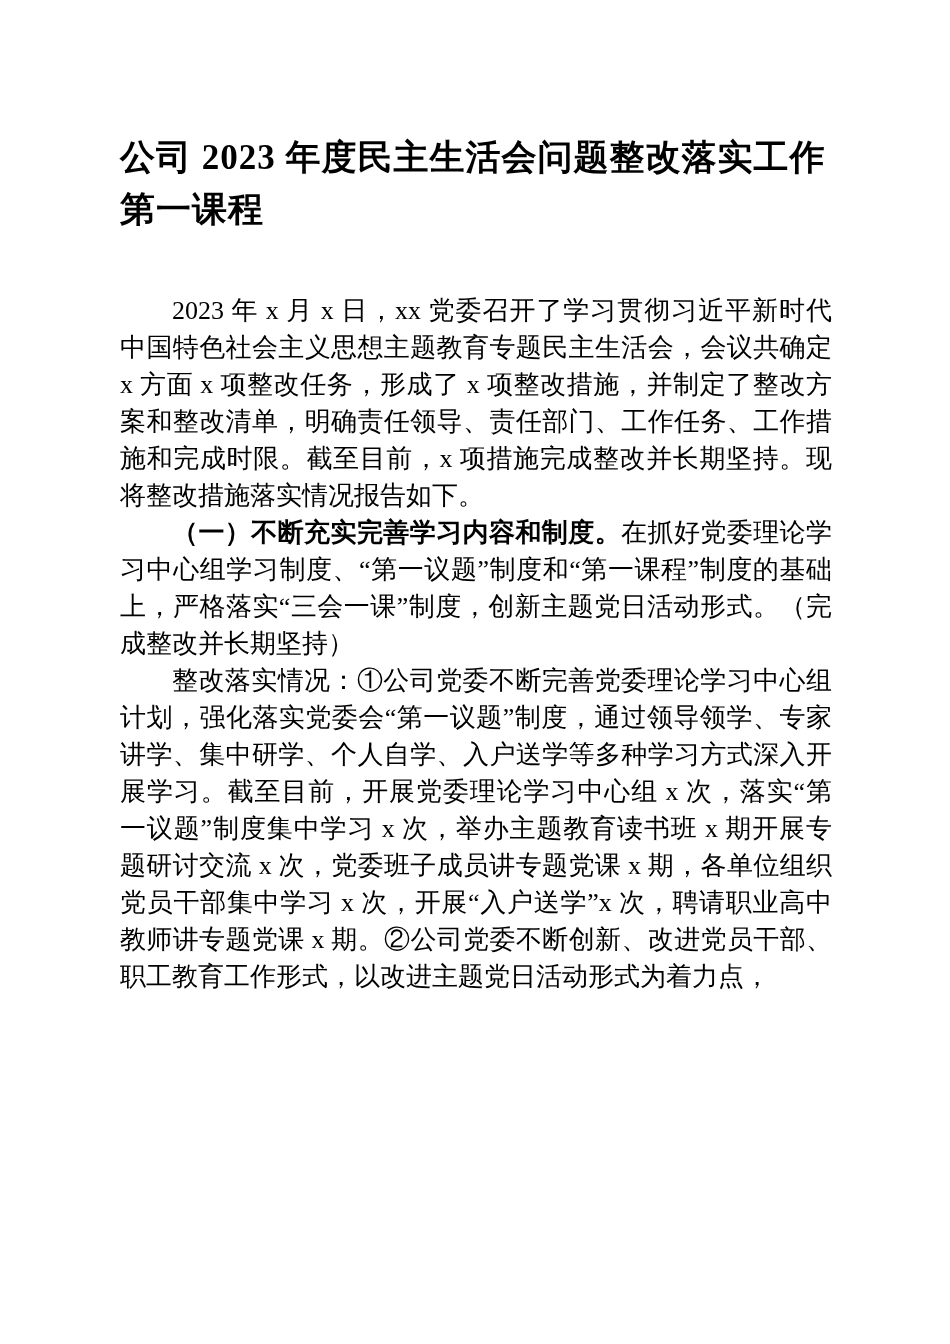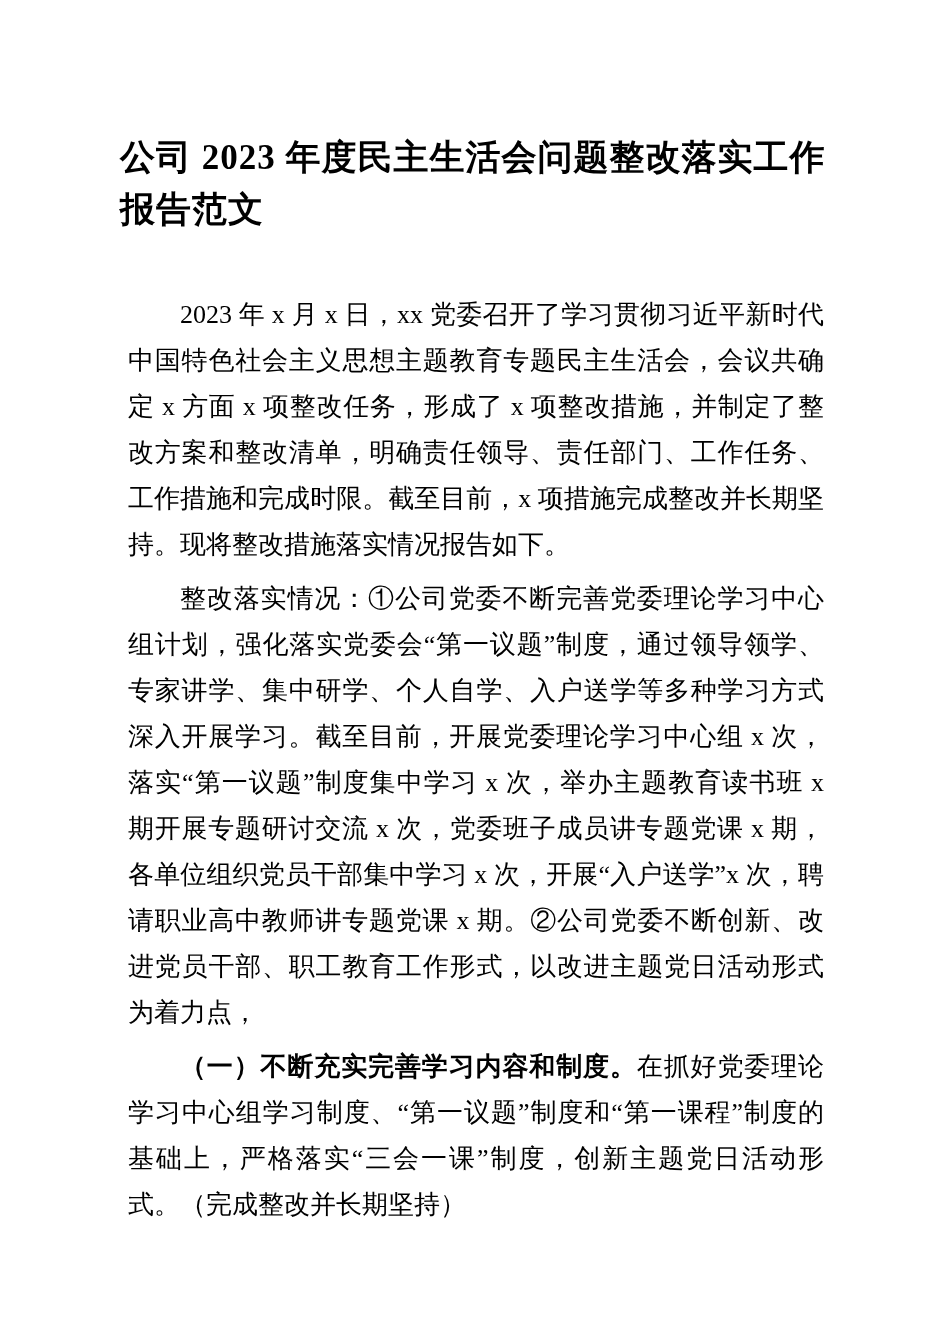--- a/index.html
+++ b/index.html
@@ -25,44 +25,44 @@
       margin: 0 0 56px 0;
       font-size: 35px;
       font-weight: 700;
       line-height: 52px;
       letter-spacing: 1px;
     }
     .title-line {
       display: block;
     }
     .body-para {
-      margin: 8px;
+      margin: 0;
       font-size: 26px;
-      line-height: 46px;
+      line-height: 37px;
       text-align: justify;
       text-indent: 2em;
       word-break: break-all;
     }
     .section-heading {
       font-weight: 700;
     }
     .run-bold {
       font-weight: 700;
     }
   </style>
 </head>
 <body>
 
 <div class="page">
 
   <h1 class="doc-title">
     <span class="title-line">公司 2023 年度民主生活会问题整改落实工作</span>
-    <span class="title-line">报告范文</span>
+    <span class="title-line">第一课程</span>
   </h1>
 
   <p class="body-para">2023 年 x 月 x 日，xx 党委召开了学习贯彻习近平新时代中国特色社会主义思想主题教育专题民主生活会，会议共确定 x 方面 x 项整改任务，形成了 x 项整改措施，并制定了整改方案和整改清单，明确责任领导、责任部门、工作任务、工作措施和完成时限。截至目前，x 项措施完成整改并长期坚持。现将整改措施落实情况报告如下。</p>
 
 
+  <p class="body-para"><span class="run-bold">（一）不断充实完善学习内容和制度。</span><span>在抓好党委理论学习中心组学习制度、“第一议题”制度和“第一课程”制度的基础上，严格落实“三会一课”制度，创新主题党日活动形式。（完成整改并长期坚持）</span></p>
+
   <p class="body-para">整改落实情况：①公司党委不断完善党委理论学习中心组计划，强化落实党委会“第一议题”制度，通过领导领学、专家讲学、集中研学、个人自学、入户送学等多种学习方式深入开展学习。截至目前，开展党委理论学习中心组 x 次，落实“第一议题”制度集中学习 x 次，举办主题教育读书班 x 期开展专题研讨交流 x 次，党委班子成员讲专题党课 x 期，各单位组织党员干部集中学习 x 次，开展“入户送学”x 次，聘请职业高中教师讲专题党课 x 期。②公司党委不断创新、改进党员干部、职工教育工作形式，以改进主题党日活动形式为着力点，</p>
-
-  <p class="body-para"><span class="run-bold">（一）不断充实完善学习内容和制度。</span><span>在抓好党委理论学习中心组学习制度、“第一议题”制度和“第一课程”制度的基础上，严格落实“三会一课”制度，创新主题党日活动形式。（完成整改并长期坚持）</span></p>
 
 </div>
 
 </body></html>

